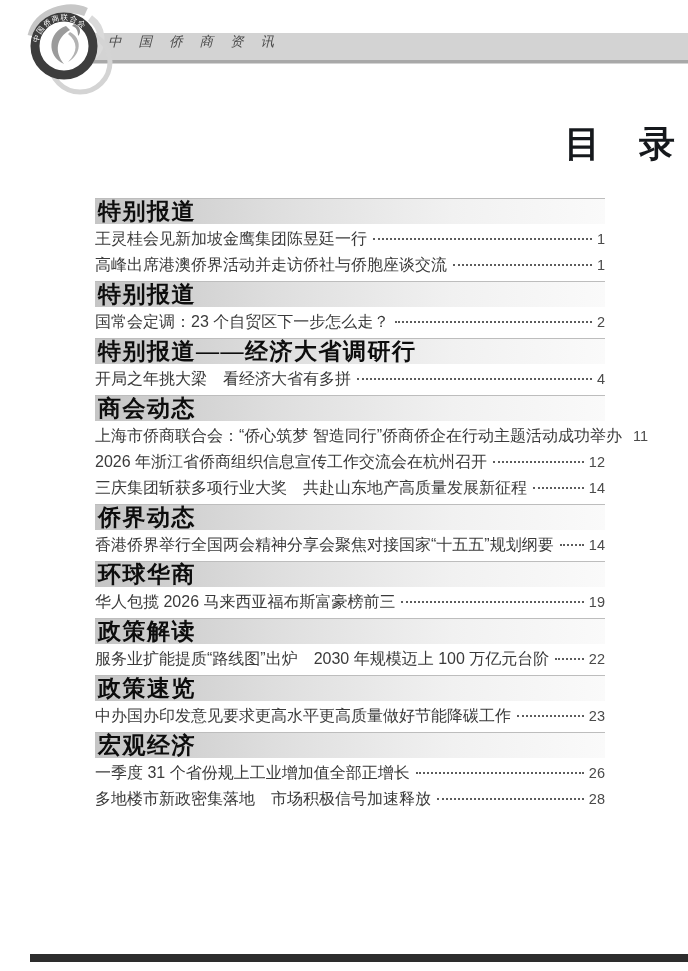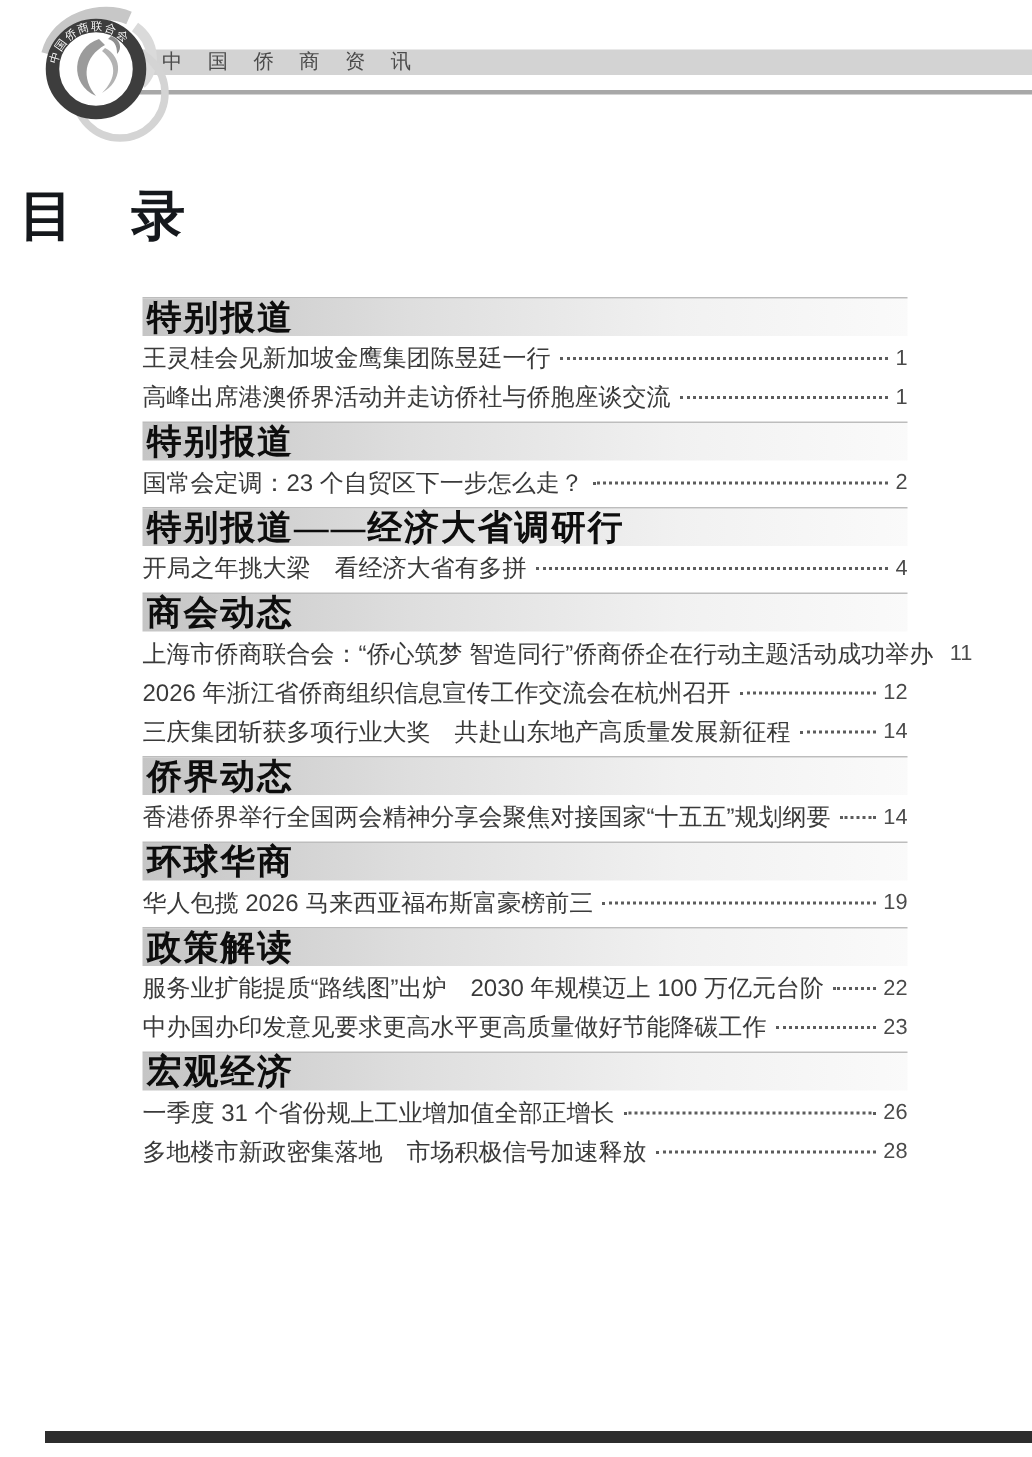--- a/index.html
+++ b/index.html
@@ -1,36 +1,36 @@
 <!DOCTYPE html>
 <html><head>
 <meta charset="utf-8">
 <style>
   * { margin:0; padding:0; box-sizing:border-box; }
   html,body { width:688px; height:971px; background:#ffffff; overflow:hidden; }
   body { position:relative; font-family:"Liberation Sans","DejaVu Sans",sans-serif; }
 
   
   .header-bar {
-    position:absolute; top:33px; left:62px; right:0; height:17px;
-    background:#d3d3d3; display:flex; align-items:flex-end;
+    position:absolute; top:33px; left:62px; right:0; height:31px;
+    background:#d3d3d3; display:flex; align-items:flex-start;font-style:italic;
   }
   .brand-text {
     padding-left:46px; font-size:13.5px; color:#4b4b4b;
     letter-spacing:17px; font-weight:500; white-space:nowrap;
   }
   .header-rule {
     position:absolute; top:60px; left:62px; right:0; height:3px; background:#a8a8a8;
   }
   .logo { position:absolute; top:2px; left:20px; width:100px; height:100px; }
 
   
   .page-title {
     position:absolute; top:120px; left:0; width:100%;
-    text-align:left; font-size:36px; font-weight:bold;
+    text-align:right; font-size:36px; font-weight:bold;
     letter-spacing:13px; padding-left:13px; color:#15181c;
     font-family:"DejaVu Sans","Liberation Sans",sans-serif;
   }
 
   
   .toc { position:absolute; top:198px; left:95px; width:510px; }
   .toc-section { margin-bottom:2px; }
   .section-header {
     height:26px; margin-bottom:5px; display:flex; align-items:center;
     background:linear-gradient(to right,#c5c5c5 0%,#dedede 35%,#f1f1f1 70%,#fafafa 100%);
@@ -200,20 +200,23 @@
     <div>
   <div class="toc-entry">
     <span class="entry-text">服务业扩能提质“路线图”出炉　2030 年规模迈上 100 万亿元台阶</span>
     <span class="entry-leader"></span>
     <span class="entry-page">22</span>
   </div>
 </div>
   </div>
 
   <div class="toc-section">
+    <div class="section-header">
+      <span class="section-title">政策速览</span>
+    </div>
     <div>
   <div class="toc-entry">
     <span class="entry-text">中办国办印发意见要求更高水平更高质量做好节能降碳工作</span>
     <span class="entry-leader"></span>
     <span class="entry-page">23</span>
   </div>
 </div>
   </div>
 
   <div class="toc-section">

